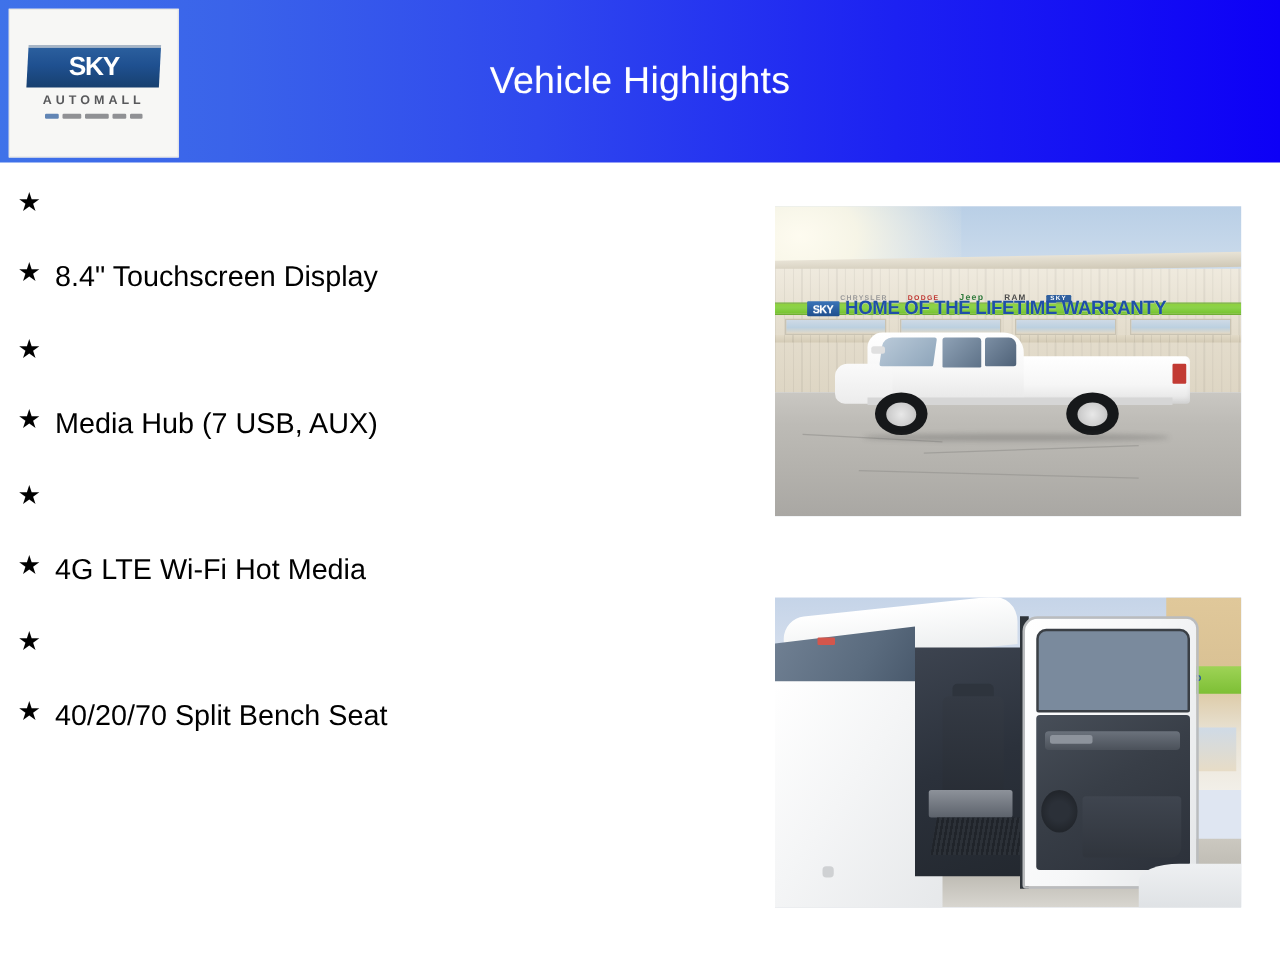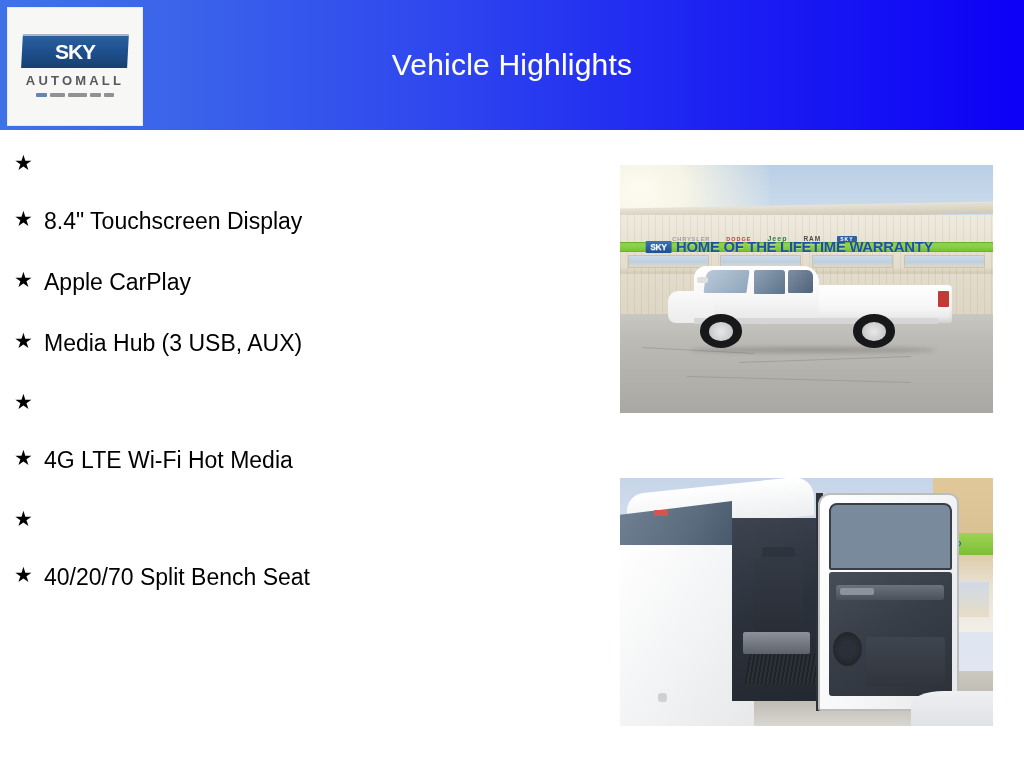--- a/index.html
+++ b/index.html
@@ -35,21 +35,21 @@
     border-top:2px solid #a8b6c6;
     display:flex; align-items:center; justify-content:center;
     transform:skewX(-3deg);
   }
   .logo-banner span {
     transform:skewX(3deg);
     color:#ffffff; font-size:21px; font-weight:bold;
     letter-spacing:-1px; font-family:"Liberation Sans", sans-serif;
   }
   .logo-automall {
-    margin-top:5px; color:#58595b; font-size:13px;
+    margin-top:5px; color:#58595b; font-size:10px;
     letter-spacing:3.2px; font-weight:bold;
   }
   .logo-brands {
     margin-top:3px; display:flex; align-items:center;
     justify-content:center; gap:3px; height:8px;
   }
   .logo-brands i {
     display:block; height:4px; background:#6d6f73;
     border-radius:1px; opacity:.75;
   }
@@ -374,25 +374,24 @@
   <div class="bullets">
     <div class="bullet-row">
       <div class="bullet-star">★</div>
     </div>
     <div class="bullet-row">
       <div class="bullet-star">★</div>
       <div class="bullet-text">8.4" Touchscreen Display</div>
     </div>
     <div class="bullet-row">
       <div class="bullet-star">★</div>
-      <div class="bullet-text">Apple CarPlay</div>
-    </div>
-    <div class="bullet-row">
-      <div class="bullet-star">★</div>
-      <div class="bullet-text">Media Hub (3 USB, AUX)</div>
+    </div>
+    <div class="bullet-row">
+      <div class="bullet-star">★</div>
+      <div class="bullet-text">Media Hub (7 USB, AUX)</div>
     </div>
     <div class="bullet-row">
       <div class="bullet-star">★</div>
     </div>
     <div class="bullet-row">
       <div class="bullet-star">★</div>
       <div class="bullet-text">4G LTE Wi-Fi Hot Media</div>
     </div>
     <div class="bullet-row">
       <div class="bullet-star">★</div>

